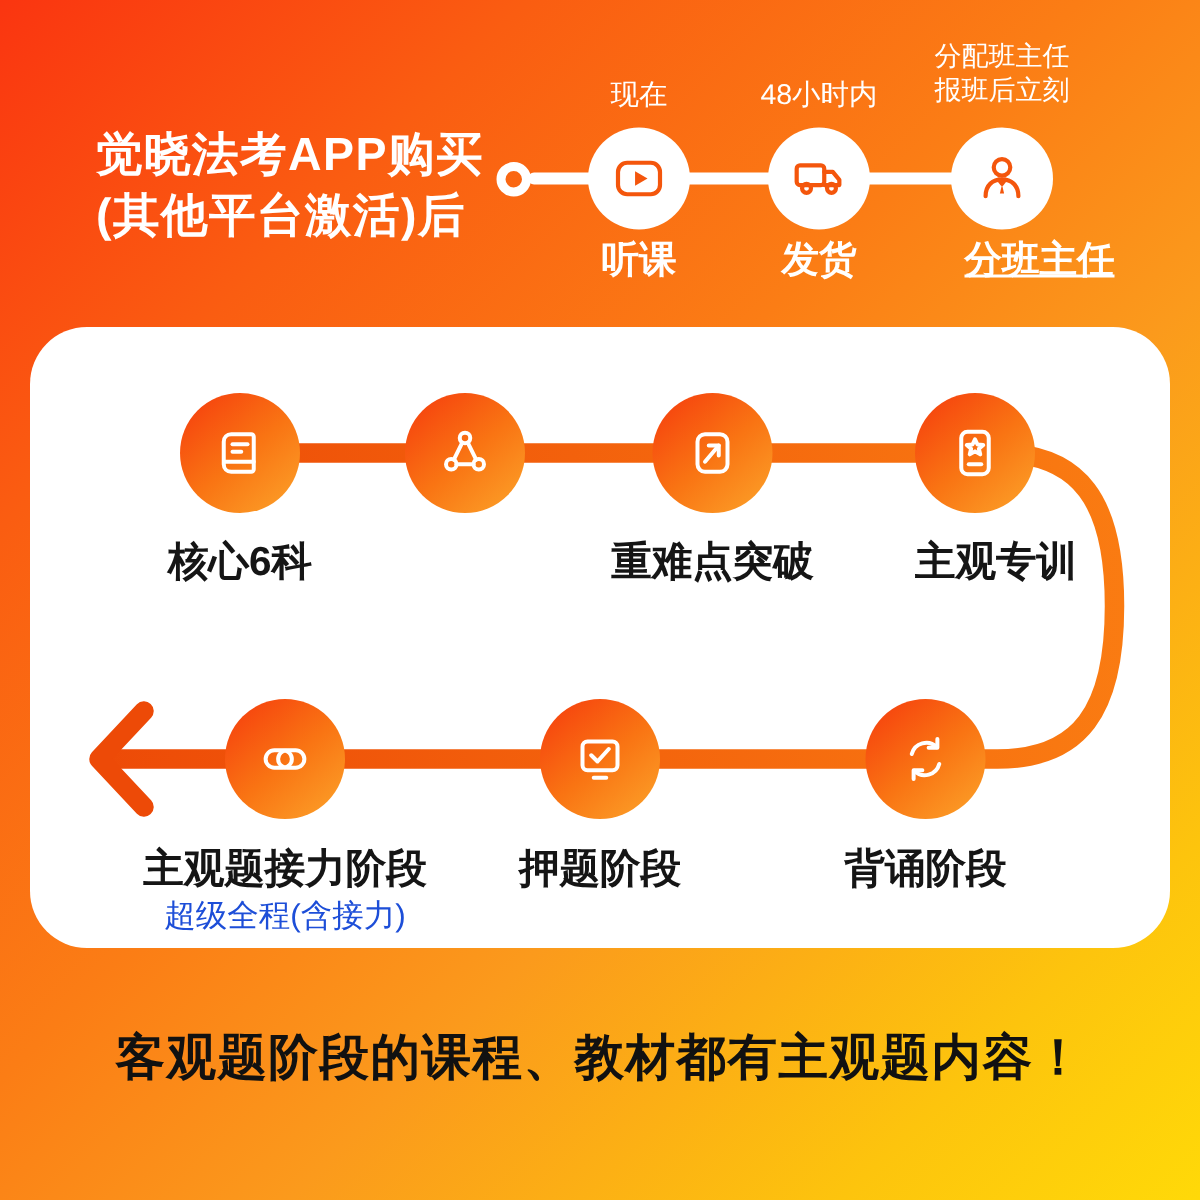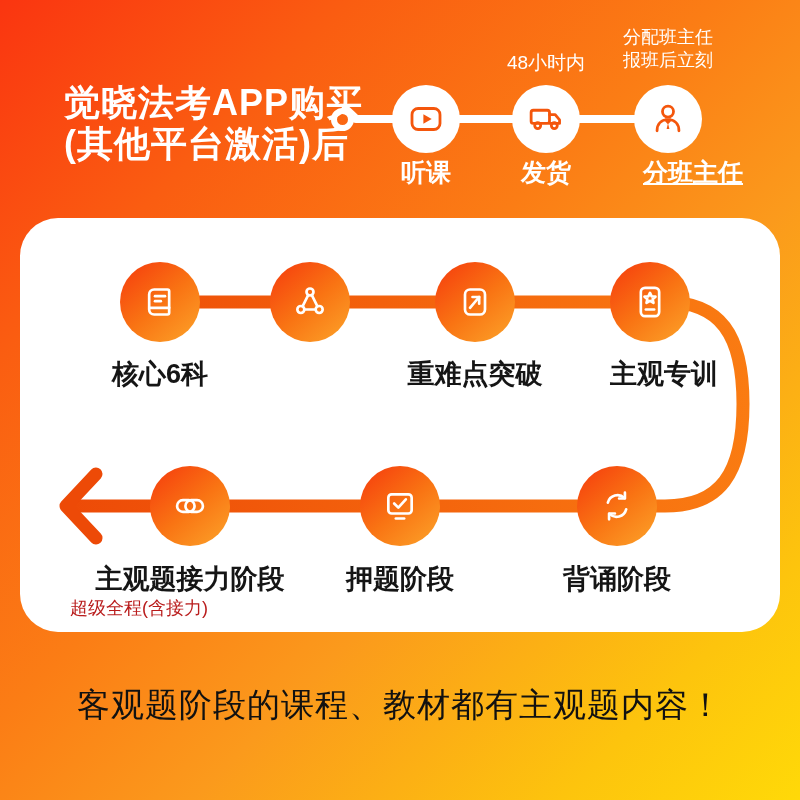--- a/index.html
+++ b/index.html
@@ -5,57 +5,58 @@
   html,body{margin:0;padding:0;background:#e8e8e8;}
   *{box-sizing:border-box;}
   .stage{
     position:relative;width:800px;height:800px;overflow:hidden;
     font-family:"Liberation Sans","DejaVu Sans",sans-serif;
     background:linear-gradient(135deg,#fa3510 0%,#fa5d11 22%,#fb7d15 45%,#fb9a1c 62%,#fdc40d 85%,#ffd908 100%);
   }
   
   .hdr-title{
     position:absolute;left:64px;top:82px;width:300px;
-    color:#ffffff;font-size:36px;font-weight:bold;line-height:41px;letter-spacing:1px;
+    color:#ffffff;font-size:31px;font-weight:bold;line-height:41px;letter-spacing:1px;
   }
   .tl-line{position:absolute;left:352px;top:115px;width:316px;height:8px;background:#ffffff;border-radius:4px;z-index:1;}
   .tl-ring{position:absolute;left:331px;top:108px;width:23px;height:23px;border:6px solid #ffffff;border-radius:50%;z-index:2;}
   .tl-node{position:absolute;top:85px;width:68px;height:68px;background:#ffffff;border-radius:50%;z-index:2;
     display:flex;align-items:center;justify-content:center;}
   .tl-node svg{width:42px;height:42px;}
   .tl-time{position:absolute;top:50px;width:200px;text-align:center;color:#ffffff;font-size:19px;z-index:2;}
   .tl-time2{position:absolute;top:26px;width:200px;text-align:center;color:#ffffff;font-size:18px;line-height:23px;z-index:2;}
   .tl-label{position:absolute;top:156px;width:200px;text-align:center;color:#ffffff;font-size:25px;font-weight:bold;z-index:2;}
   
   .card{position:absolute;left:20px;top:218px;width:760px;height:414px;background:#ffffff;border-radius:38px;}
   .flow-svg{position:absolute;left:0;top:0;width:760px;height:554px;}
   .node{position:absolute;width:80px;height:80px;border-radius:50%;
     background:linear-gradient(140deg,#f6430e 8%,#f97413 52%,#fca42a 100%);
     display:flex;align-items:center;justify-content:center;z-index:3;}
   .node svg{width:40px;height:40px;}
   .flow-label{position:absolute;width:240px;text-align:center;color:#151515;font-size:27px;font-weight:bold;z-index:3;}
-  .flow-sublabel{position:absolute;width:240px;color:#b91c1c;font-size:18px;z-index:3;}
-  .headline{position:absolute;left:0;top:465px;width:760px;text-align:center;color:#111111;font-size:33px;font-weight:normal;letter-spacing:1px;}
+  .flow-sublabel{position:absolute;width:240px;text-align:center;color:#1d4ed8;font-size:21px;z-index:3;}
+  .headline{position:absolute;left:0;top:465px;width:760px;text-align:center;color:#111111;font-size:33px;font-weight:bold;letter-spacing:1px;}
   
   .w-ic{stroke:#ffffff;stroke-width:3.2;fill:none;stroke-linecap:round;stroke-linejoin:round;}
   .o-ic{stroke:#f4560c;stroke-width:3.2;fill:none;stroke-linecap:round;stroke-linejoin:round;}
 </style>
 </head>
 <body>
 
 <div class="stage">
 
   <div class="hdr-title">
     <div>觉晓法考APP购买</div>
     <div>(其他平台激活)后</div>
   </div>
 
   <div class="tl-line"></div>
   <div class="tl-ring"></div>
 
+  <div class="tl-time" style="left:326px;">现在</div>
   <div class="tl-time" style="left:446px;">48小时内</div>
   <div class="tl-time2" style="left:568px;">
     <div>分配班主任</div>
     <div>报班后立刻</div>
   </div>
 
   <div class="tl-node" style="left:392px;">
     <svg viewBox="0 0 48 48">
       <rect class="o-ic" x="8" y="12" width="32" height="24" rx="7"></rect>
       <path d="M21 18.5v11l9.5-5.5z" fill="#f4560c" stroke="none"></path>

